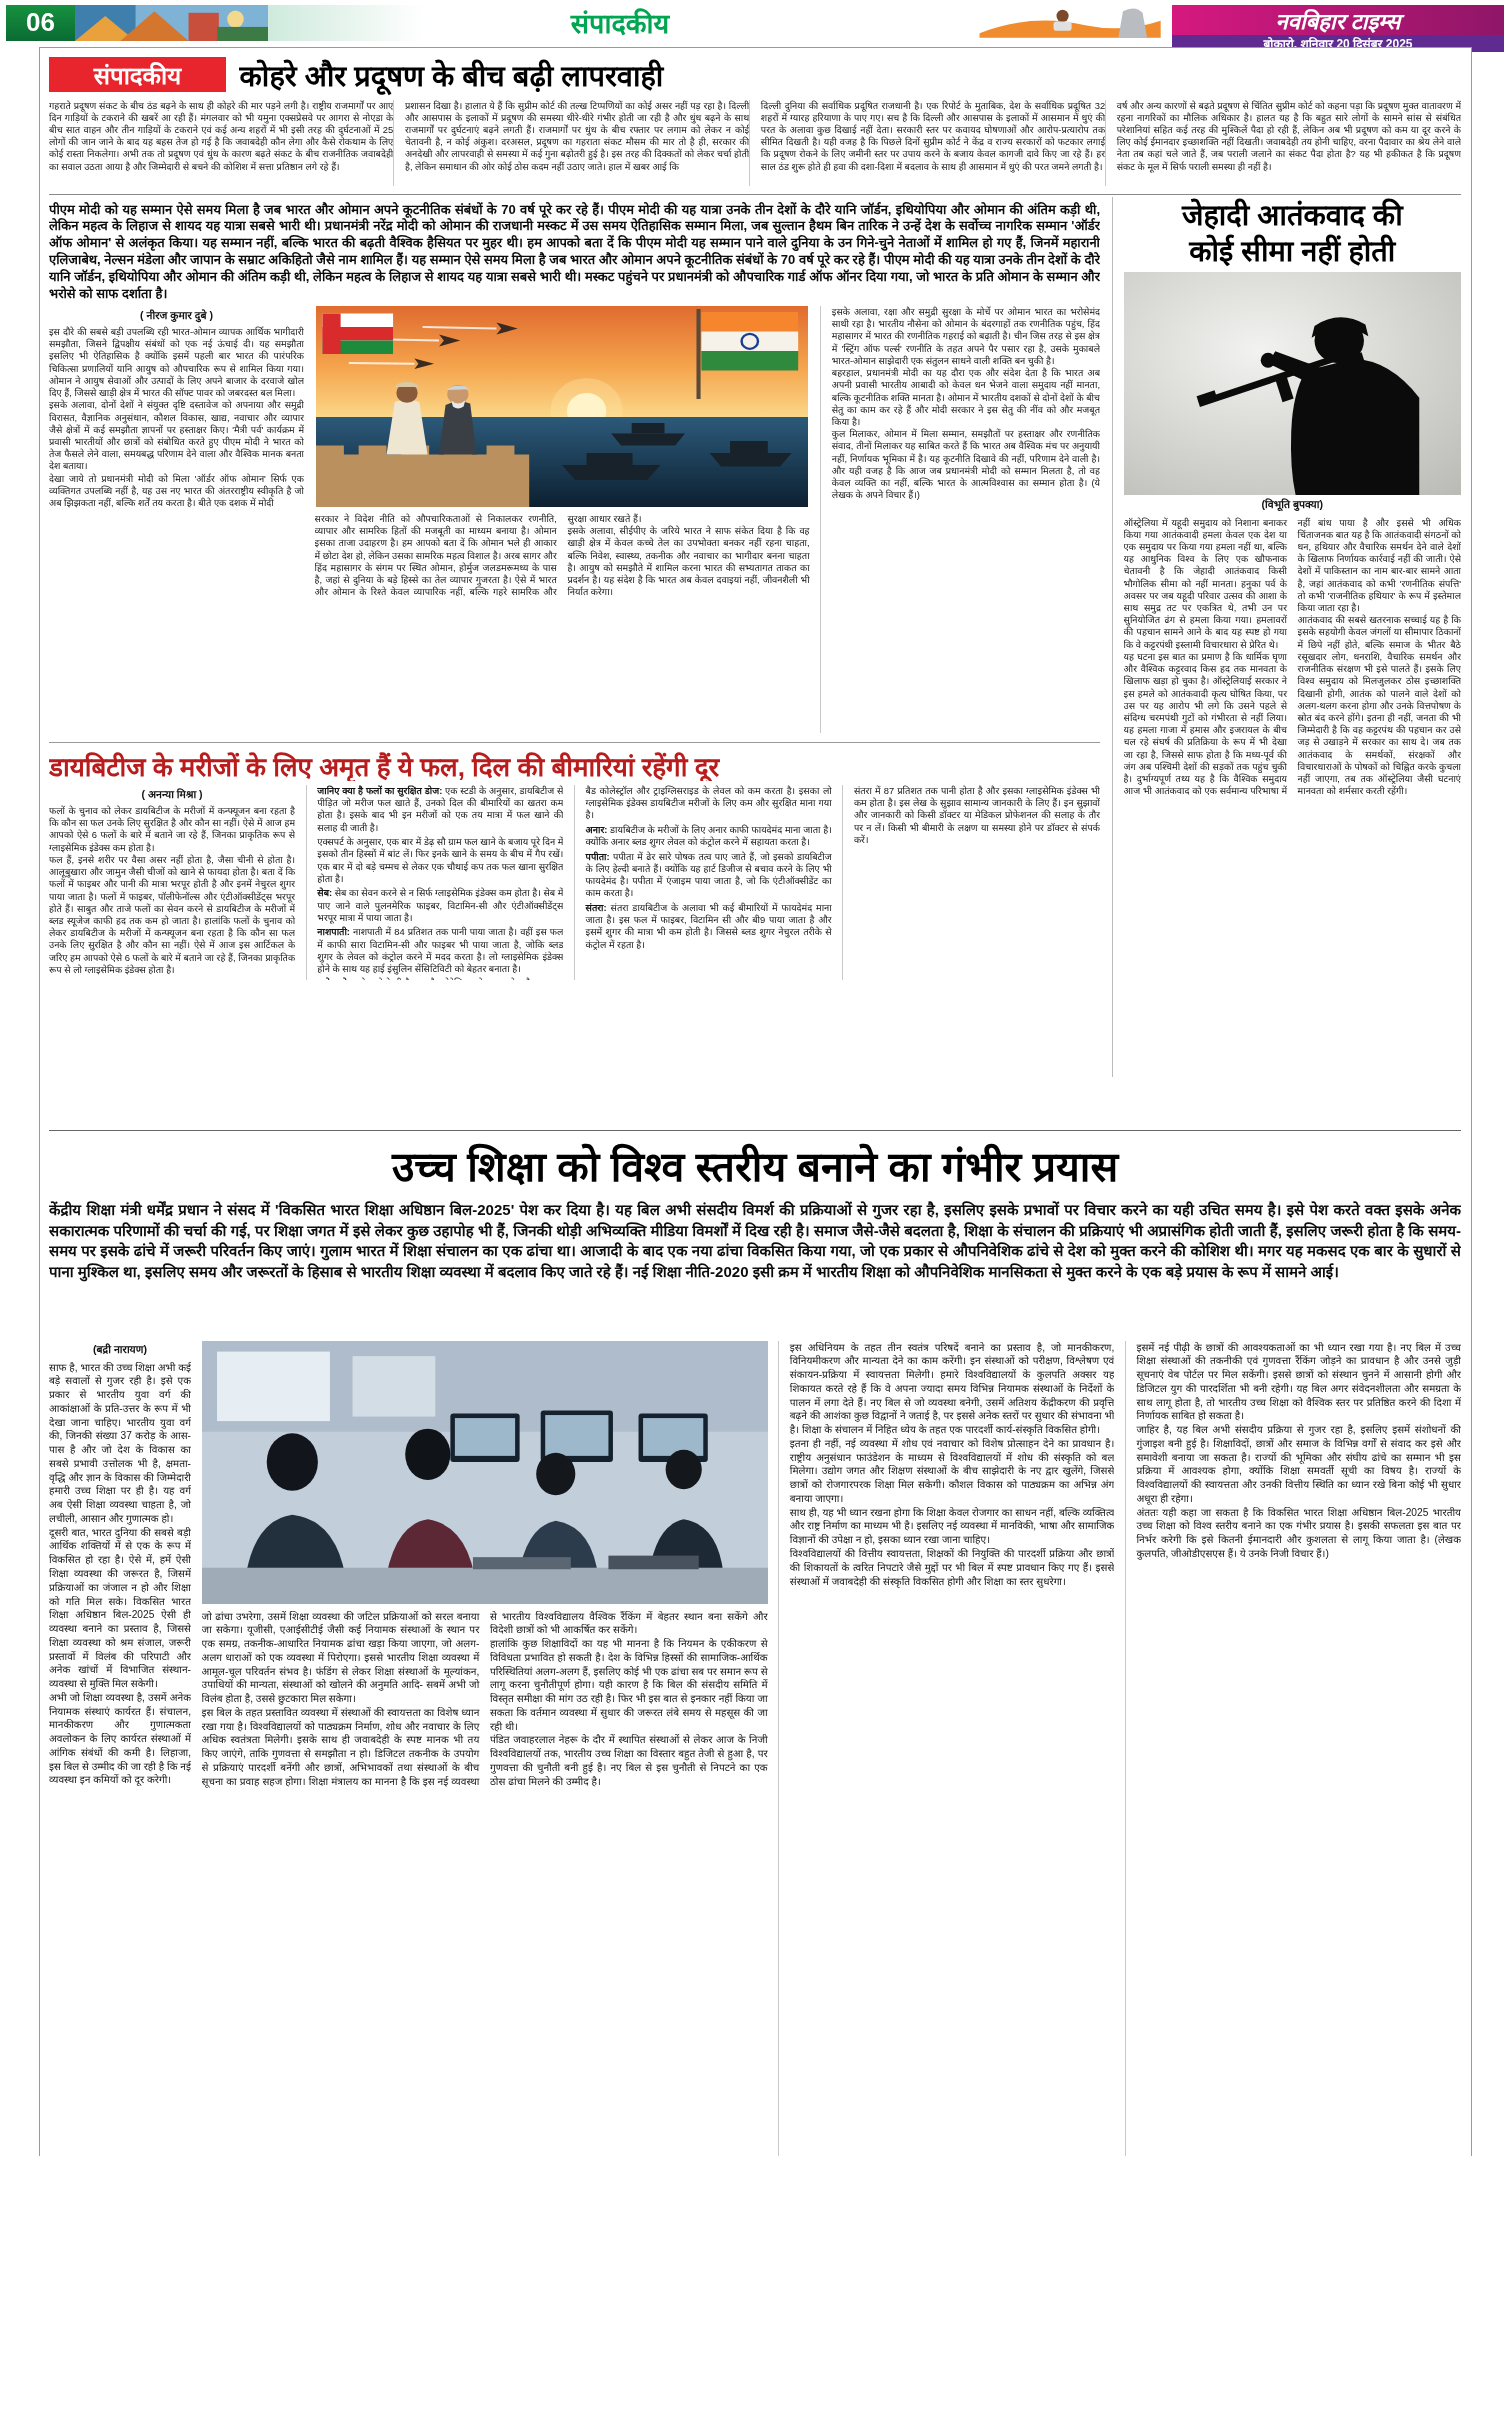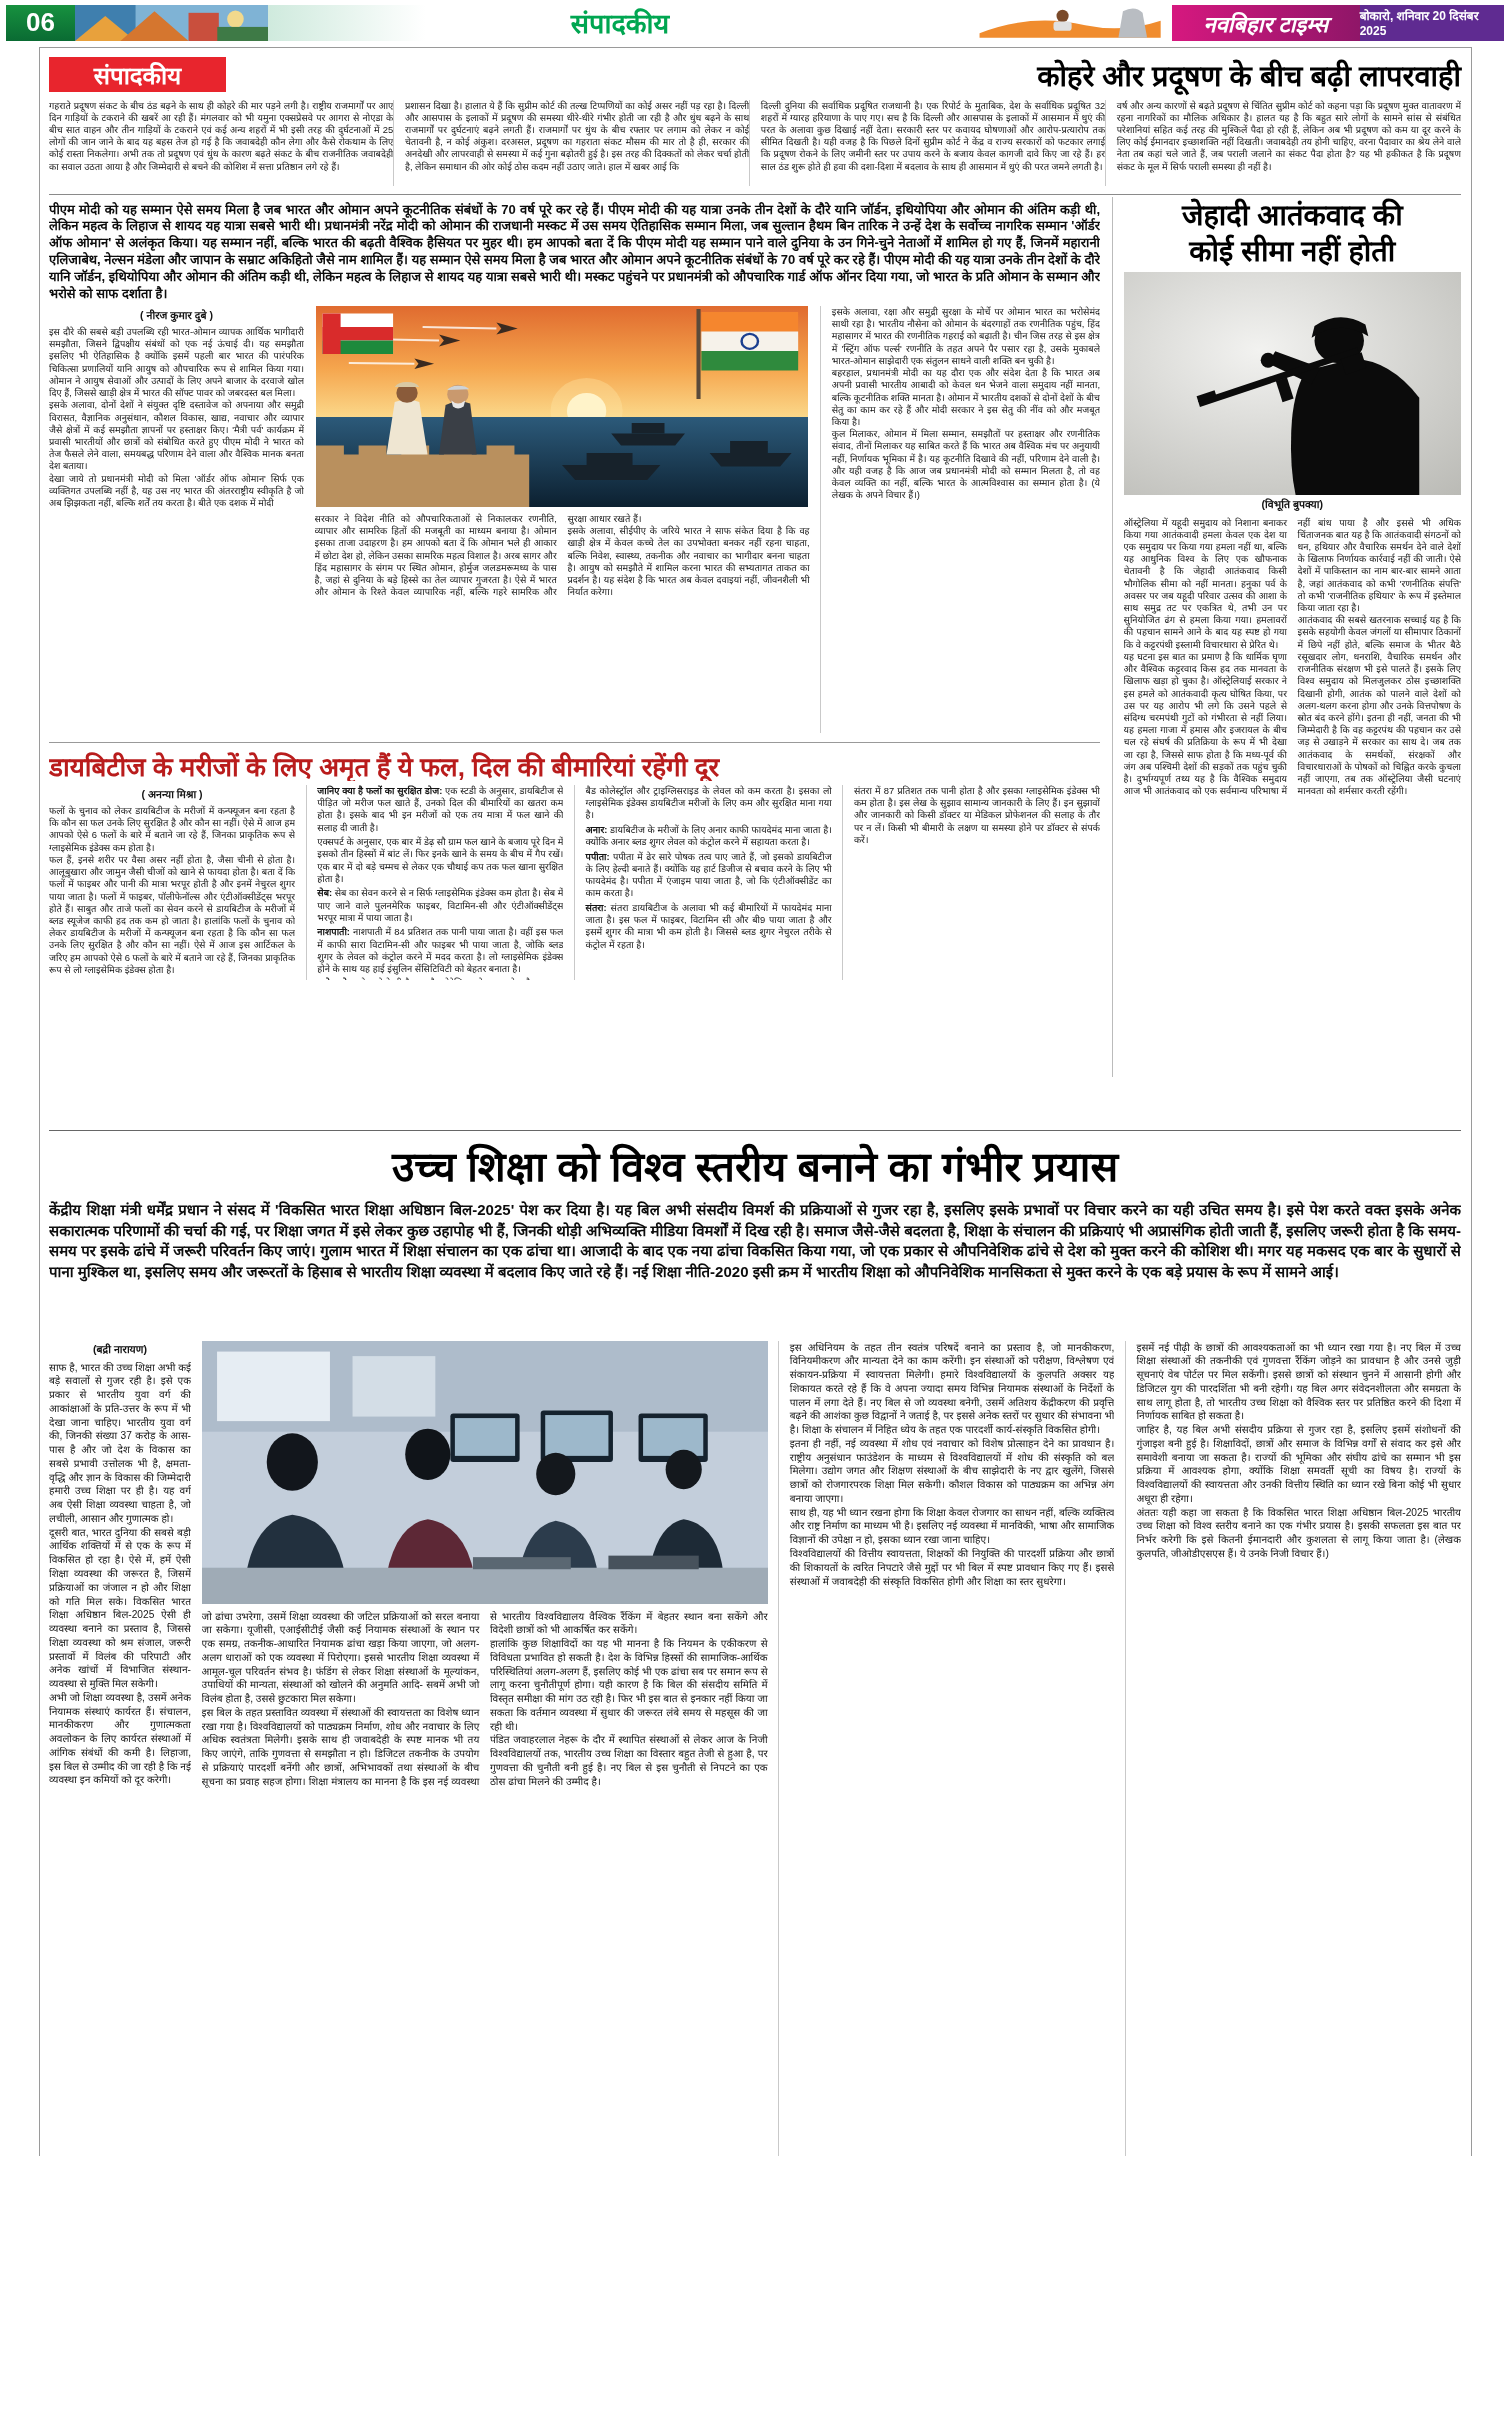--- a/index.html
+++ b/index.html
@@ -7,21 +7,21 @@
         font-family:"Liberation Sans","DejaVu Sans",sans-serif;color:#141414}
 
   
   .header{position:absolute;top:4.5px;left:6px;width:1498px;height:36px;display:flex;align-items:stretch;
           background:linear-gradient(90deg,#0f7d46 0%,#bfe3d2 14%,#ffffff 28%,#ffffff 100%)}
   .pageno{width:69px;background:linear-gradient(180deg,#17913f,#0a6b33);color:#fff;font-size:26px;font-weight:800;
           display:flex;align-items:center;justify-content:center}
   .collage{width:193px;overflow:hidden}
   .sec-title{flex:1;display:flex;align-items:center;justify-content:center;color:#00a651;font-size:27px;font-weight:800}
   .cartoon{width:200px;background:#fff;overflow:hidden}
-  .masthead{width:332px;display:flex;flex-direction:row}
+  .masthead{width:332px;display:flex;flex-direction:column}
   .mast-top{flex:1.3;background:linear-gradient(90deg,#d6187f,#8f1668);color:#fff;font-size:22px;font-weight:800;
             font-style:italic;display:flex;align-items:center;justify-content:center}
   .mast-bot{flex:1;background:#5f2b91;color:#fff;font-size:12px;font-weight:700;display:flex;align-items:center;justify-content:center}
 
   
   .frame{position:absolute;top:47px;left:39px;width:1431px;height:2324px;border:0.8px solid #9a9a9a;background:#fff}
 
   .bodytext{font-size:9.4px;line-height:1.3;text-align:justify;color:#161616;white-space:pre-line;overflow:hidden}
   .bodybold{font-weight:700;text-align:justify;color:#0d0d0d;overflow:hidden;margin:0}
   .two-col{columns:2;column-gap:10.6px}
@@ -30,21 +30,21 @@
   .photo{overflow:hidden;background:#ddd}
   .photo svg{display:block;width:100%;height:100%}
   .para{margin:0 0 2.3px;font-size:9.4px;line-height:1.3;text-align:justify}
   .para b{font-weight:800}
 
   
   .editorial{position:absolute;top:7.5px;left:9px;width:1412px;height:139px;border-bottom:0.8px solid #8a8a8a;box-sizing:border-box}
   .ed-top{display:flex;gap:13.6px;height:38px;align-items:center}
   .ed-label{width:177px;height:35px;background:#e8252d;color:#fff;font-size:24px;font-weight:800;
             display:flex;align-items:center;justify-content:center}
-  .ed-headline{flex:1;margin:0;text-align:right;font-size:29px;font-weight:800;color:#000}
+  .ed-headline{flex:1;margin:0;text-align:left;font-size:29px;font-weight:800;color:#000}
   .ed-cols{display:flex;gap:0;margin-top:6px;height:86px}
   .ed-cols .col{flex:1;overflow:hidden}
 
   
   .mt-row{position:absolute;top:149px;left:9px;width:1412px;height:880px;display:flex;gap:12px}
   .mt-left{width:1051px;display:flex;flex-direction:column}
   .modi-headline{margin:0;text-align:center;font-size:38px;line-height:1.22;font-weight:800;color:#000;height:97px;white-space:pre-line;overflow:hidden}
   .modi-intro{margin-top:4.5px;font-size:13px;line-height:1.3;height:97px}
   .modi-body{display:flex;gap:10.6px;margin-top:7.5px;height:427px}
   .mcol1{width:255px;overflow:hidden}

